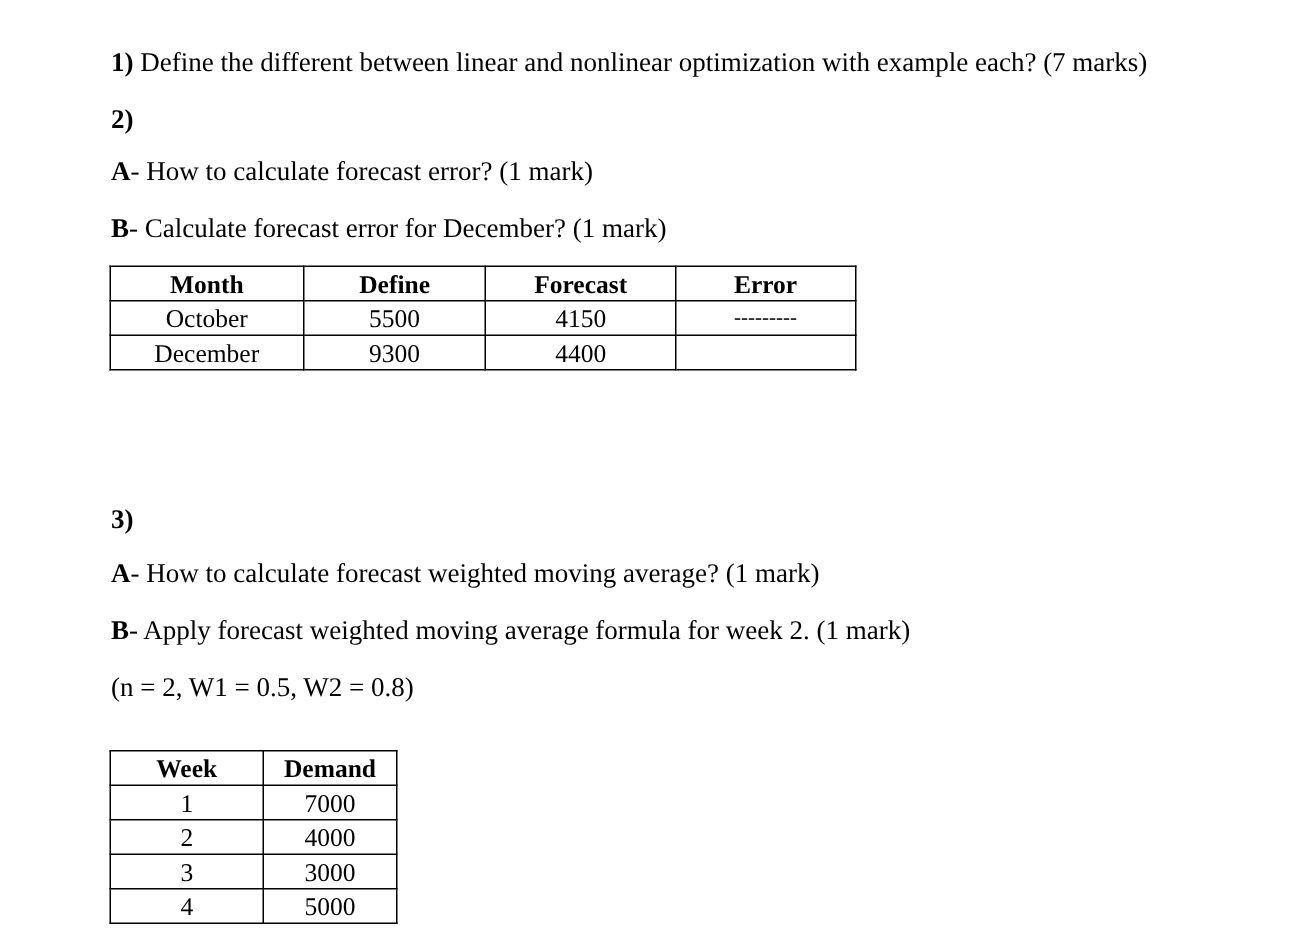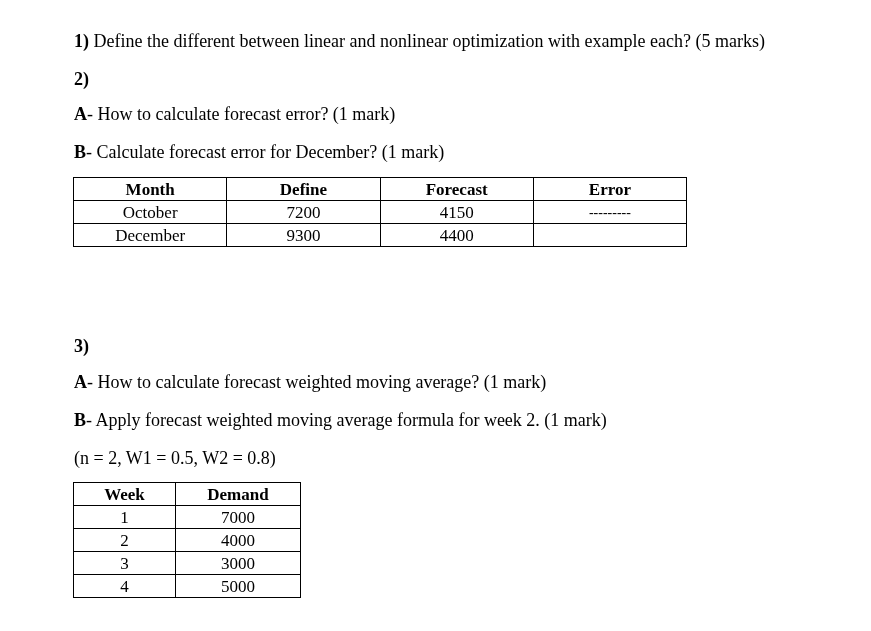--- a/index.html
+++ b/index.html
@@ -6,32 +6,32 @@
   body {
     width: 871px; height: 631px; position: relative; overflow: hidden;
     font-family: "Liberation Serif", "DejaVu Serif", serif;
     color: #000; font-size: 18px;
   }
   .line { position: absolute; left: 74px; white-space: nowrap; line-height: 22px; }
   .b { font-weight: bold; }
   table { position: absolute; border-collapse: collapse; font-size: 17px; line-height: 21px; }
   td, th { border: 1px solid #000; text-align: center; padding: 0; }
   th { font-weight: bold; }
-  #t1 { left: 73px; top: 177px; width: 614px; }
+  #t1 { left: 73px; top: 177px; width: 498px; }
   #t1 td, #t1 th { width: 153px; height: 22px; }
-  #t2 { left: 73px; top: 482px; width: 228px; }
+  #t2 { left: 73px; top: 500px; width: 192px; }
   #t2 td:first-child, #t2 th:first-child { width: 101px; }
   #t2 td, #t2 th { height: 22px; }
   .dash { letter-spacing: 0px; font-size: 14px; }
 </style>
 </head>
 <body>
 
 <div class="line" style="top:30px">
-  <span class="b">1)</span><span> Define the different between linear and nonlinear optimization with example each? (5 marks)</span>
+  <span class="b">1)</span><span> Define the different between linear and nonlinear optimization with example each? (7 marks)</span>
 </div>
 
 <div class="line b" style="top:68px">2)</div>
 
 <div class="line" style="top:103px">
   <span class="b">A</span><span>- How to calculate forecast error? (1 mark)</span>
 </div>
 
 <div class="line" style="top:141px">
   <span class="b">B</span><span>- Calculate forecast error for December? (1 mark)</span>
@@ -40,21 +40,21 @@
 <table id="t1">
   <tbody>
       <tr>
     <th>Month</th>
     <th>Define</th>
     <th>Forecast</th>
     <th>Error</th>
   </tr>
   <tr>
     <td>October</td>
-    <td>7200</td>
+    <td>5500</td>
     <td>4150</td>
     <td class="dash">---------</td>
   </tr>
   <tr>
     <td>December</td>
     <td>9300</td>
     <td>4400</td>
     <td class="dash"></td>
   </tr>
 </tbody>

